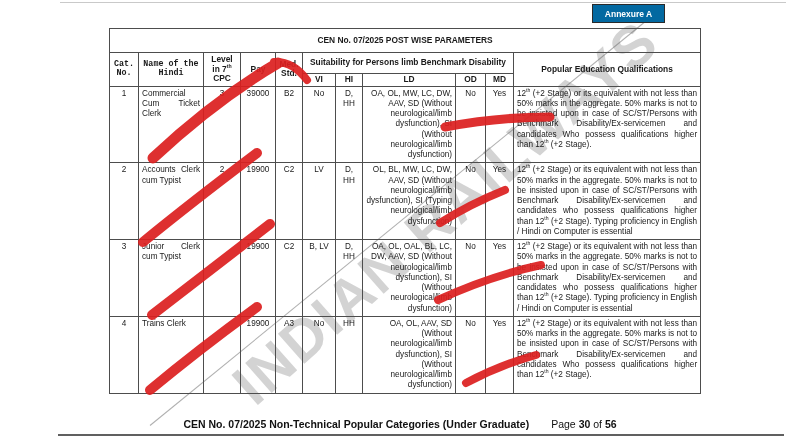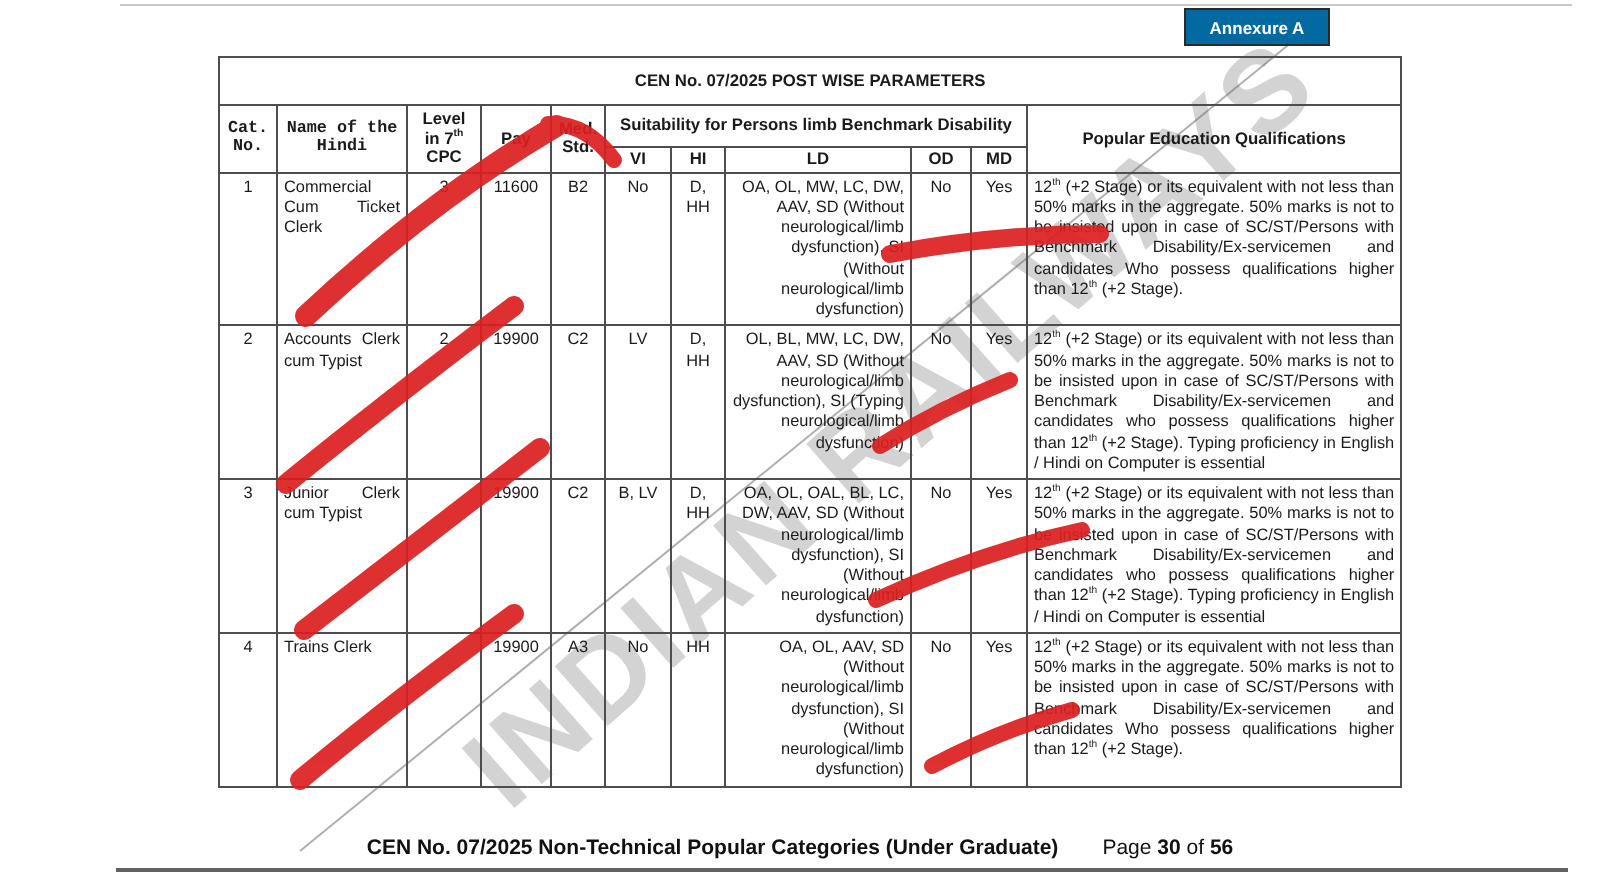--- a/index.html
+++ b/index.html
@@ -114,21 +114,21 @@
         <th>LD</th>
         <th>OD</th>
         <th>MD</th>
       </tr>
     </thead>
     <tbody>
       <tr>
         <td class="c">1</td>
         <td class="name-cell">Commercial Cum Ticket Clerk</td>
         <td class="c">3</td>
-        <td class="c">11600</td>
+        <td class="c">39000</td>
         <td class="c">B2</td>
         <td class="c">No</td>
         <td class="c">D, HH</td>
         <td class="ld-cell">OA, OL, MW, LC, DW, AAV, SD (Without neurological/limb dysfunction), SI (Without neurological/limb dysfunction)</td>
         <td class="c">No</td>
         <td class="c">Yes</td>
         <td class="qual-cell">12<sup>th</sup> (+2 Stage) or its equivalent with not less than 50% marks in the aggregate. 50% marks is not to be insisted upon in case of SC/ST/Persons with Benchmark Disability/Ex-servicemen and candidates Who possess qualifications higher than 12<sup>th</sup> (+2 Stage).</td>
       </tr>
       <tr>
         <td class="c">2</td>

